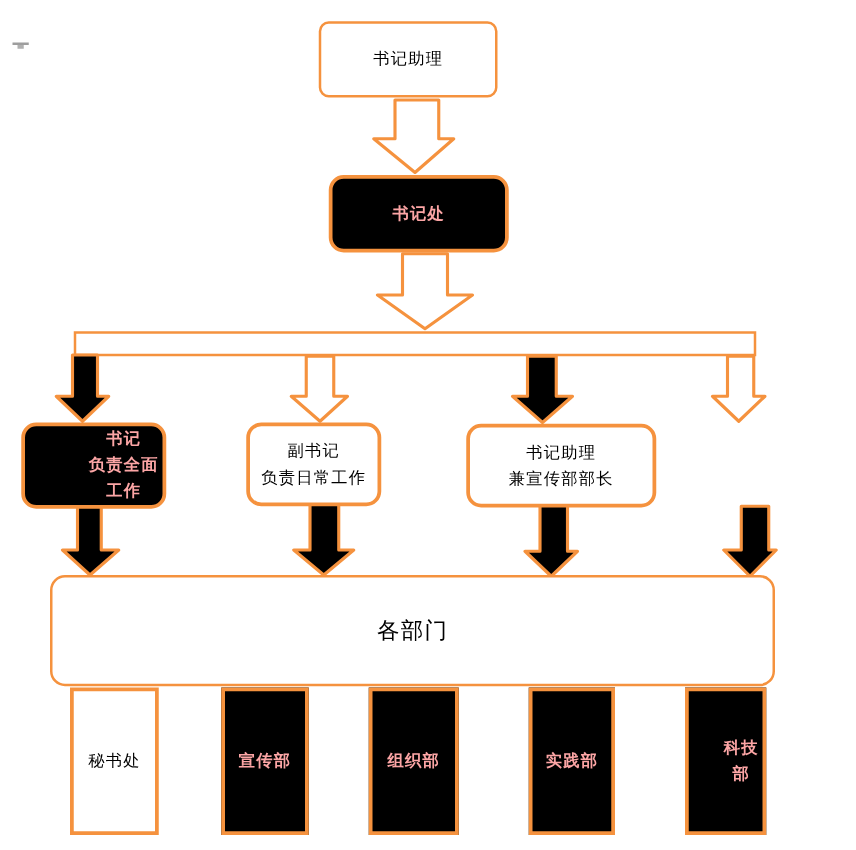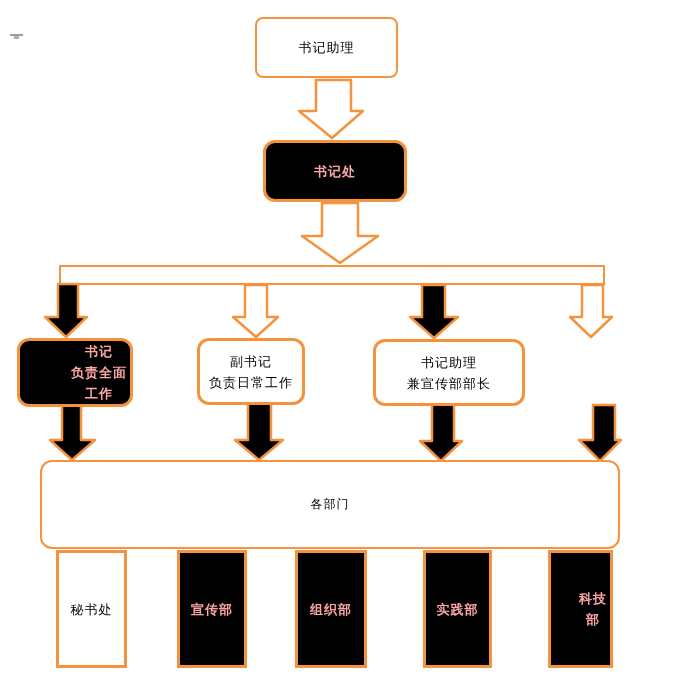--- a/index.html
+++ b/index.html
@@ -101,21 +101,21 @@
     <span>副书记</span>
     <span>负责日常工作</span>
   </div>
 
   <div class="node white-fill rounded" style="left:373px; top:339px; width:152px; height:67px;">
     <span>书记助理</span>
     <span>兼宣传部部长</span>
   </div>
 
 
-  <div class="node white-fill thin rounded" style="left:40px; top:460px; width:580px; height:89px; font-size:12px;">
+  <div class="node white-fill thin rounded" style="left:40px; top:460px; width:580px; height:89px; font-size:18px;">
     <span>各部门</span>
   </div>
 
   <div class="node white-fill square" style="left:56px; top:550px; width:71px; height:118px;">
     <span>秘书处</span>
   </div>
 
   <div class="node black-fill square" style="left:177px; top:550px; width:70px; height:118px;">
     <span>宣传部</span>
   </div>

